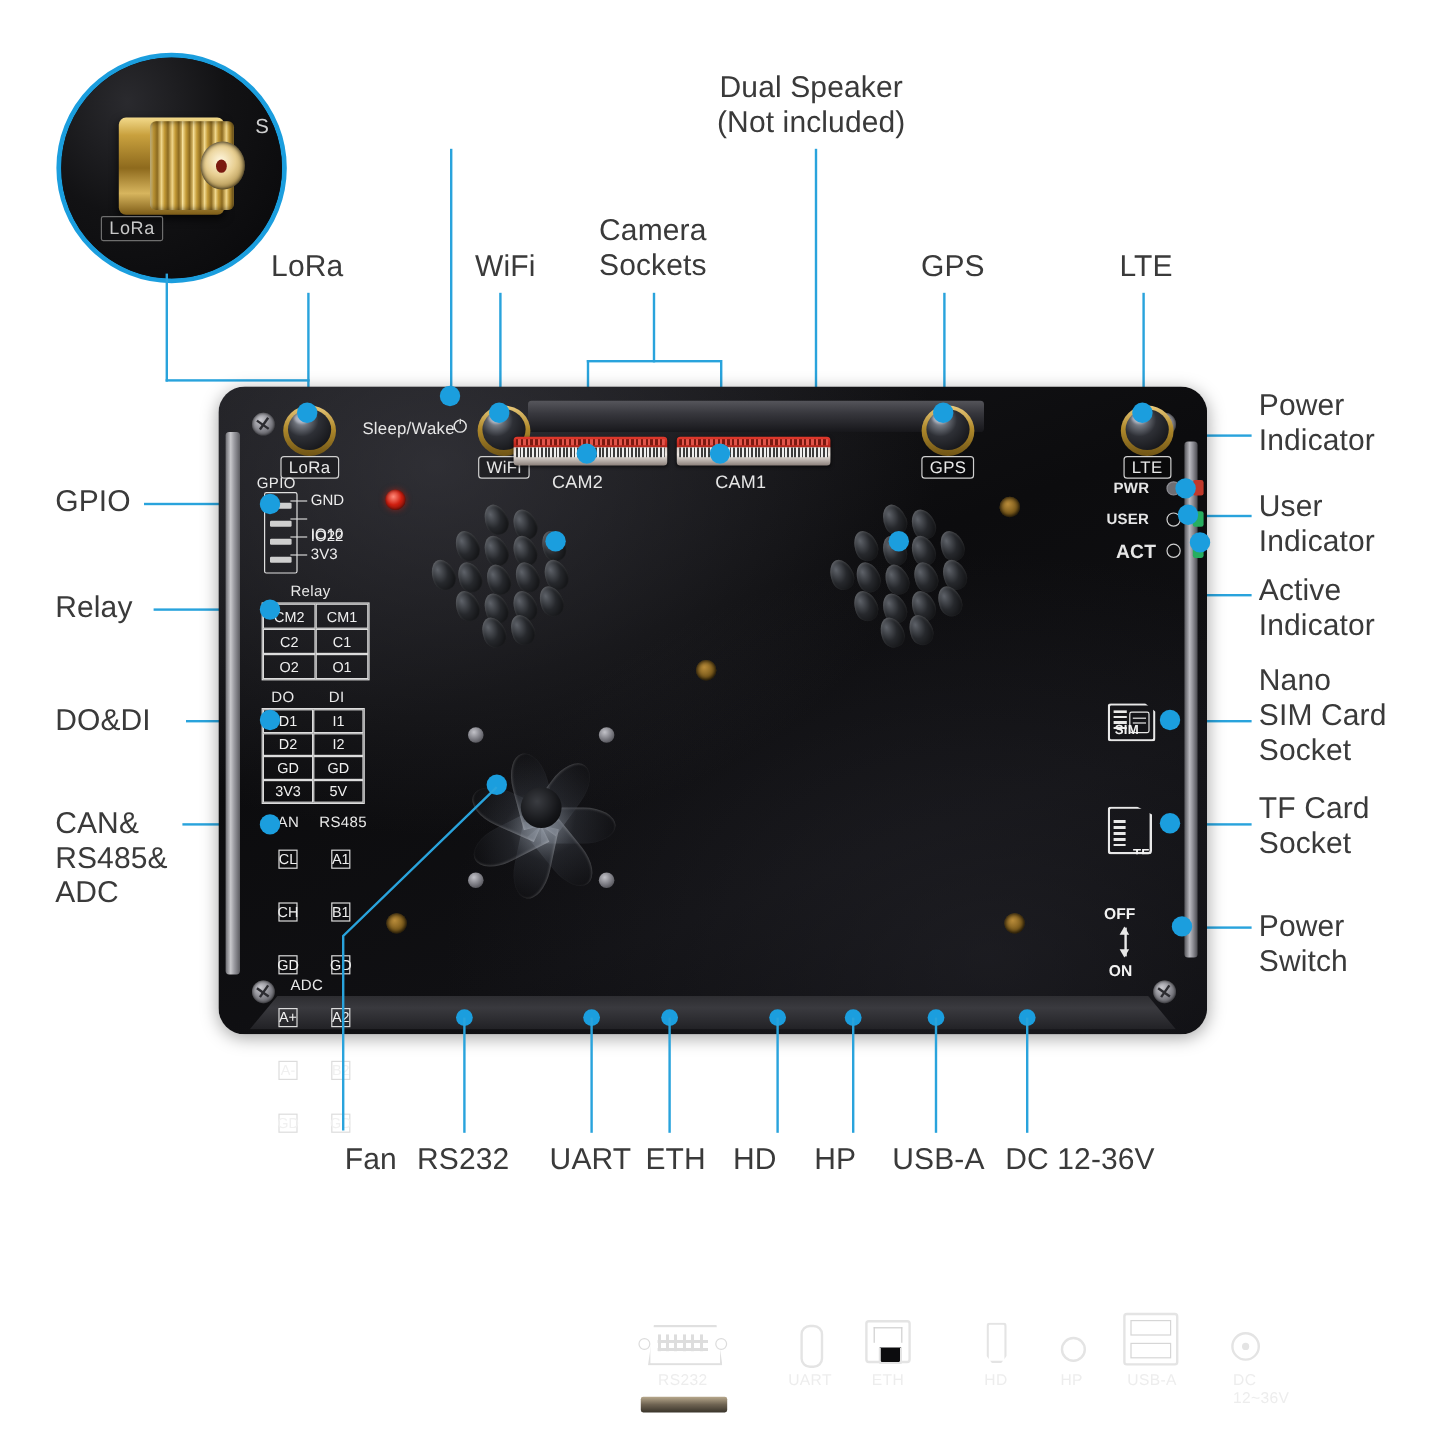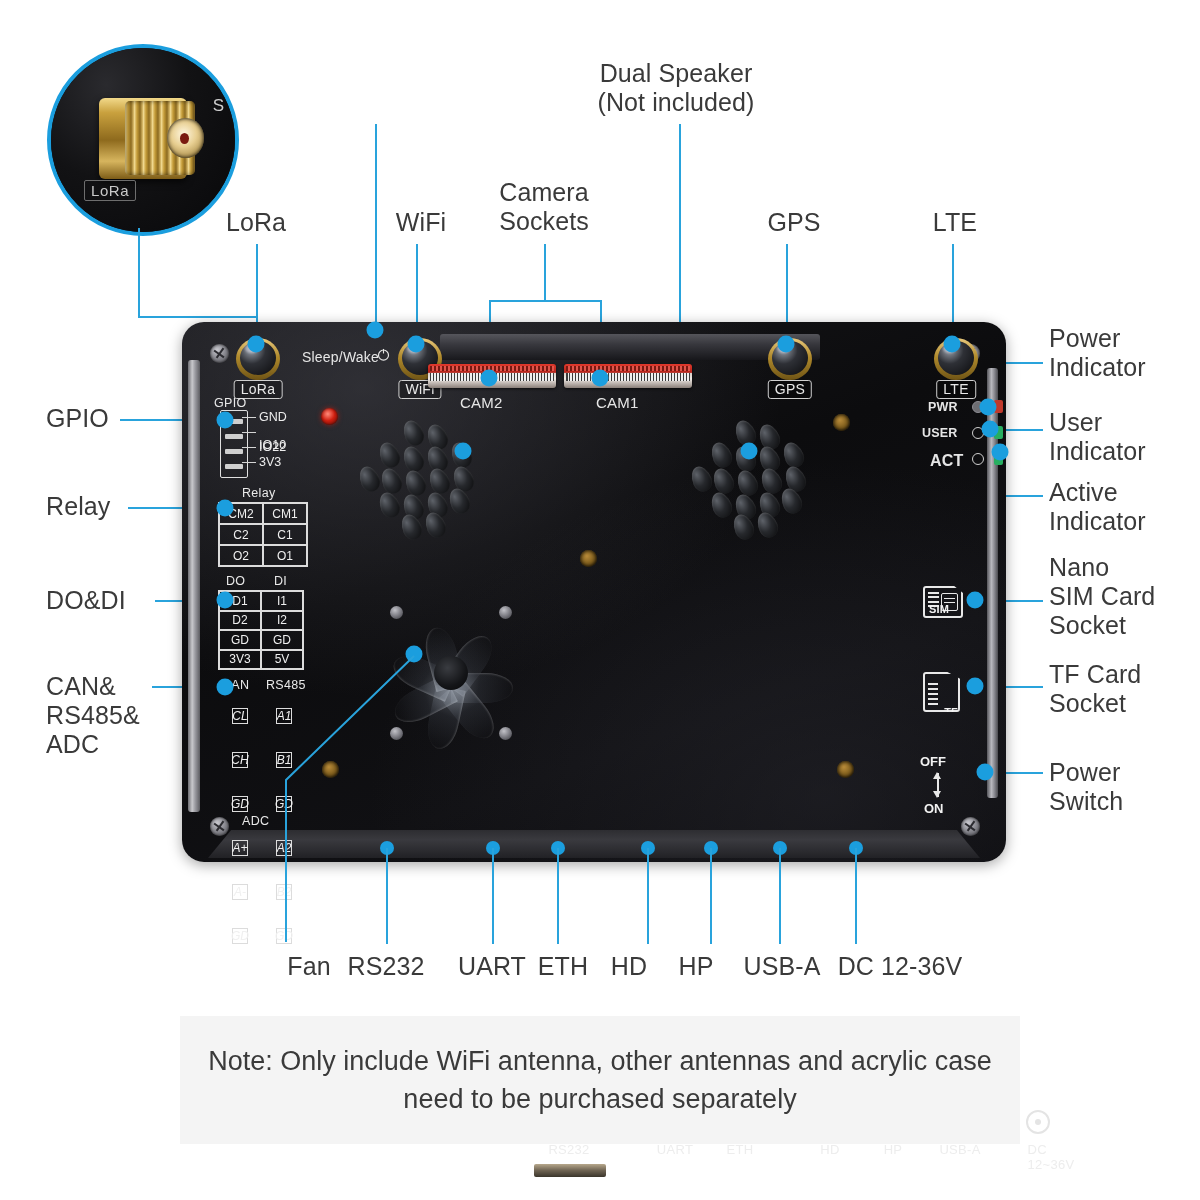--- a/index.html
+++ b/index.html
@@ -80,21 +80,21 @@
      padding:0 6px;line-height:17px;transform:translateX(-50%);letter-spacing:.3px;background:rgba(0,0,0,.25);}
 
   .silktxt{position:absolute;color:#e6e6e6;font-size:14px;letter-spacing:.2px;}
 
   
   .blk-title{position:absolute;color:#e9e9e9;font-size:12.5px;letter-spacing:.3px;}
   .tbl{position:absolute;border:1.4px solid #dcdcdc;display:grid;}
   .tbl div{border:1.1px solid #dcdcdc;color:#f0f0f0;font-size:12px;display:flex;
      align-items:center;justify-content:center;min-width:0;}
   .tbl.nobox{border:none;}
-  .tbl.nobox div{border:1.1px solid #dcdcdc;margin:14px;font-style:italic;}
+  .tbl.nobox div{border:1.1px solid #dcdcdc;margin:14px;}
 
   
   #gpiohdr{position:absolute;border:1.5px solid #e0e0e0;border-radius:2px;
      display:flex;flex-direction:column;justify-content:space-around;padding:3px 2px;}
   #gpiohdr span{display:block;height:5px;margin:1px 2px;background:#cfcfcf;border-radius:1px;}
   .gpiolbl{position:absolute;color:#ededed;font-size:12.5px;}
   .gpioline{position:absolute;height:1.4px;background:#d5d5d5;}
 
   .redled{position:absolute;width:17px;height:17px;border-radius:50%;
      background:radial-gradient(circle at 40% 35%,#ff8a7a 0%,#d01f10 45%,#5d0c05 100%);
@@ -558,17 +558,14 @@
 
   <div class="callout c" style="left:309px;top:952px;">Fan</div>
   <div class="callout c" style="left:386px;top:952px;">RS232</div>
   <div class="callout c" style="left:492px;top:952px;">UART</div>
   <div class="callout c" style="left:563px;top:952px;">ETH</div>
   <div class="callout c" style="left:629px;top:952px;">HD</div>
   <div class="callout c" style="left:696px;top:952px;">HP</div>
   <div class="callout c" style="left:782px;top:952px;">USB-A</div>
   <div class="callout c" style="left:900px;top:952px;">DC 12-36V</div>
 
-  <div id="note">
-    <span>Note: Only include WiFi antenna, other antennas and acrylic case need to be purchased separately</span>
-  </div>
 
 </div>
 
 </body></html>

